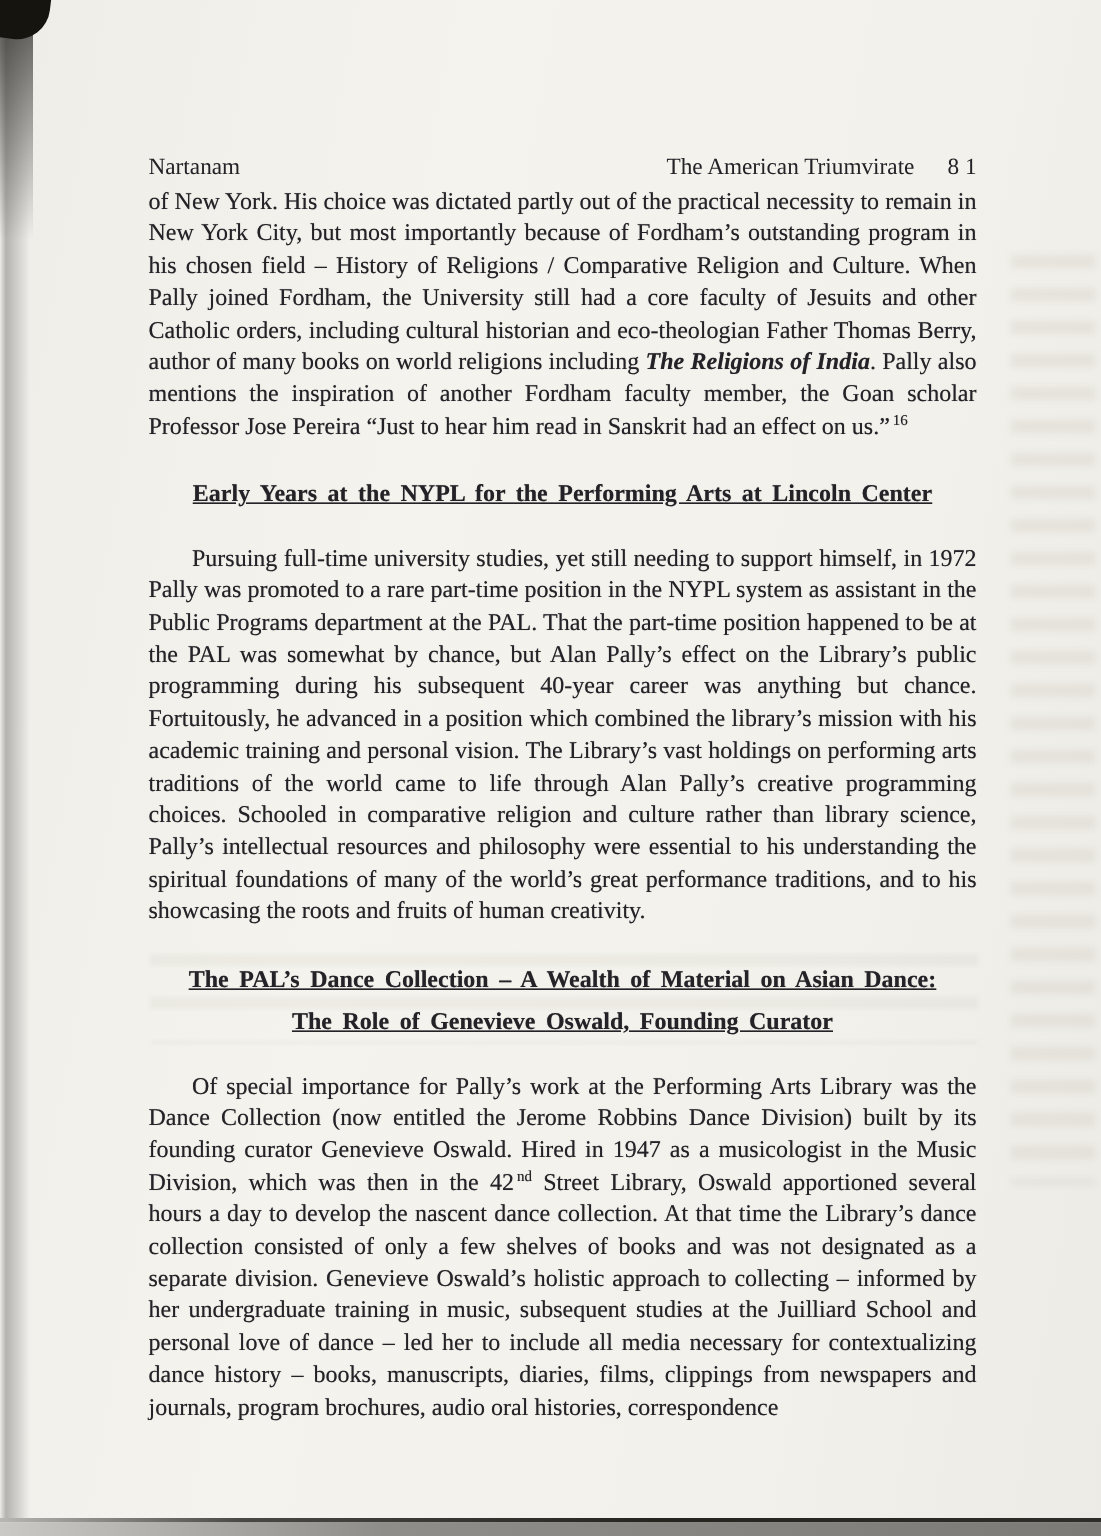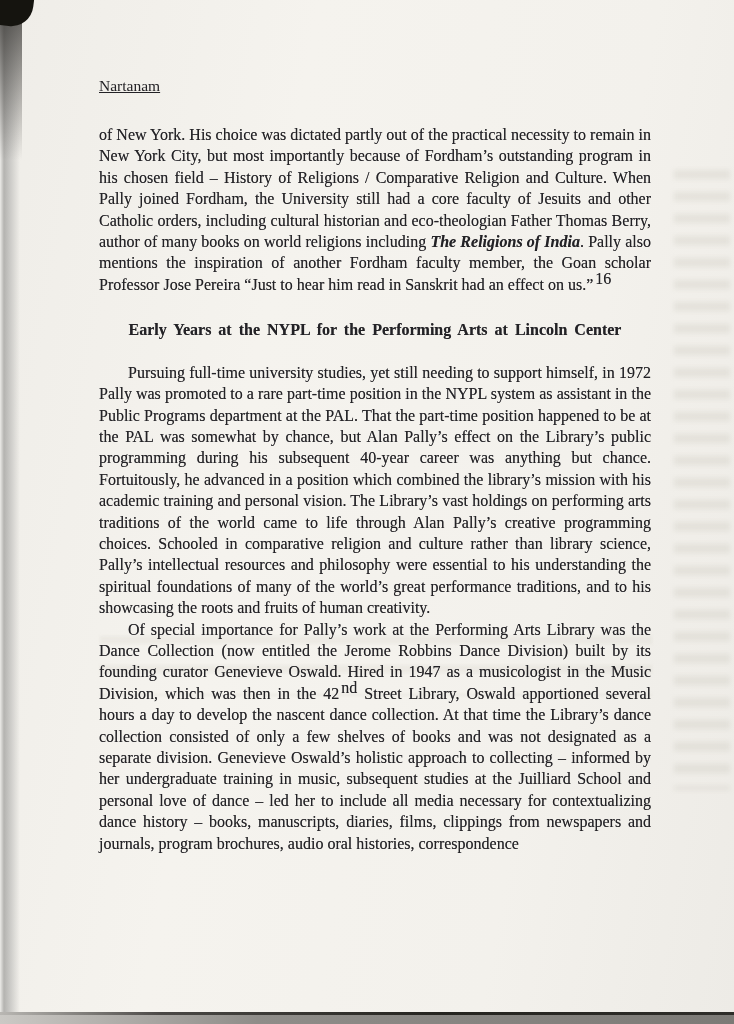--- a/index.html
+++ b/index.html
@@ -52,66 +52,71 @@
     position: absolute; top: 636px; left: 100px; width: 552px; height: 60px;
     background: repeating-linear-gradient(
       to bottom,
       rgba(170,168,150,0.10) 0px 8px,
       rgba(243,241,236,0) 8px 29px);
     filter: blur(1.5px);
   }
 
   
   .running-head {
-    position: absolute; top: 77px; left: 99px; width: 552px;
+    position: absolute; top: 103px; left: 99px; width: 552px;
     display: flex; justify-content: space-between; align-items: baseline;
     font-size: 15.5px;
-    text-decoration: underline;
   }
   .running-head-right { display: flex; gap: 22px; align-items: baseline; }
 
   .page-body {
     position: absolute; top: 124px; left: 99px; width: 552px;
     font-size: 16px; line-height: 21.4px;
     text-shadow: 0 0 0.5px rgba(35,34,38,0.55);
   }
   .page-body p {
     margin: 0;
     text-align: justify;
   }
   .page-body p.indent { text-indent: 29px; font-family: Liberation Serif, serif; }
   .section-heading {
     font-size: 16px; font-weight: bold;
     text-align: center;
     line-height: 28.5px;
     word-spacing: 3px;
     margin: 21px 0 17px 0;
+    text-decoration: underline;
   }
   sup {
-    font-size: 16px; line-height: 0; vertical-align: super; margin-left: 2px;
+    font-size: 10px; line-height: 0; vertical-align: super; margin-left: 2px;
   }
   em { font-style: italic; font-weight: bold; }
 </style>
 </head>
 <body>
 
 <div class="scan">
 
   <div class="showthrough-right"></div>
   <div class="showthrough-mid"></div>
   <div class="edge-left"></div>
   <div class="edge-left-top"></div>
   <div class="corner-blob"></div>
   <div class="edge-bottom-line"></div>
   <div class="edge-bottom"></div>
 
   <div class="running-head">
     <span>Nartanam</span>
+    <span class="running-head-right">
+      <span>The American Triumvirate</span>
+      <span>8 1</span>
+    </span>
   </div>
 
   <div class="page-body">
       <p><span>of New York.  His choice was dictated partly out of the practical necessity to remain in New York City, but most importantly because of Fordham’s outstanding program in his chosen field – History of Religions / Comparative Religion and Culture. When Pally joined Fordham, the University still had a core faculty of Jesuits and other Catholic orders, including cultural historian and eco-theologian Father Thomas Berry, author of many books on world religions including </span><em>The Religions of India</em><span>.  Pally also mentions the inspiration of another Fordham faculty member, the Goan scholar Professor Jose Pereira  “Just to hear him read in Sanskrit had an effect on us.”</span><sup>16</sup></p>
       <h2 class="section-heading">Early Years at the NYPL for the Performing Arts at Lincoln Center</h2>
       <p class="indent"><span>Pursuing full-time university studies, yet still needing to support himself, in 1972 Pally was promoted to a rare part-time position in the NYPL system as assistant in the Public Programs department at the PAL.  That the part-time position happened to be at the PAL was somewhat by chance, but Alan Pally’s effect on the Library’s public programming during his subsequent 40-year career was anything but chance.  Fortuitously, he advanced in a position which combined the library’s mission with his academic training and personal vision.  The Library’s vast holdings on performing arts traditions of the world came to life through Alan Pally’s creative programming choices.  Schooled in comparative religion and culture rather than library science, Pally’s intellectual resources and philosophy were essential to his understanding the spiritual foundations of many of the world’s great performance traditions, and to his showcasing the roots and fruits of human creativity.</span></p>
+      <h2 class="section-heading">The PAL’s Dance Collection – A Wealth of Material on Asian Dance:<br>The Role of Genevieve Oswald, Founding Curator</h2>
       <p class="indent"><span>Of special importance for Pally’s work at the Performing Arts Library was the Dance Collection (now entitled the Jerome Robbins Dance Division) built by its founding curator Genevieve Oswald.  Hired in 1947 as a musicologist in the Music Division, which was then in the 42</span><sup>nd</sup><span> Street Library, Oswald apportioned several hours a day to develop the nascent dance collection.   At that time the Library’s dance collection consisted of only a few shelves of books and was not designated as a separate division.  Genevieve Oswald’s holistic approach to collecting – informed by her undergraduate training in music, subsequent studies at the Juilliard School and personal love of dance – led her to include all media necessary for contextualizing dance history – books, manuscripts, diaries, films, clippings from newspapers and journals, program brochures, audio oral histories, correspondence</span></p>
     </div>
 
 </div>
 
 </body></html>

